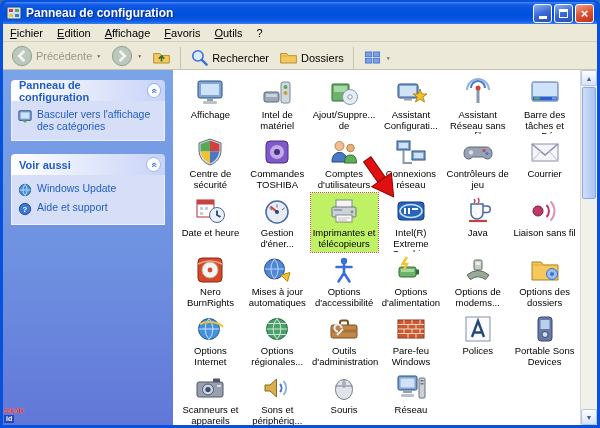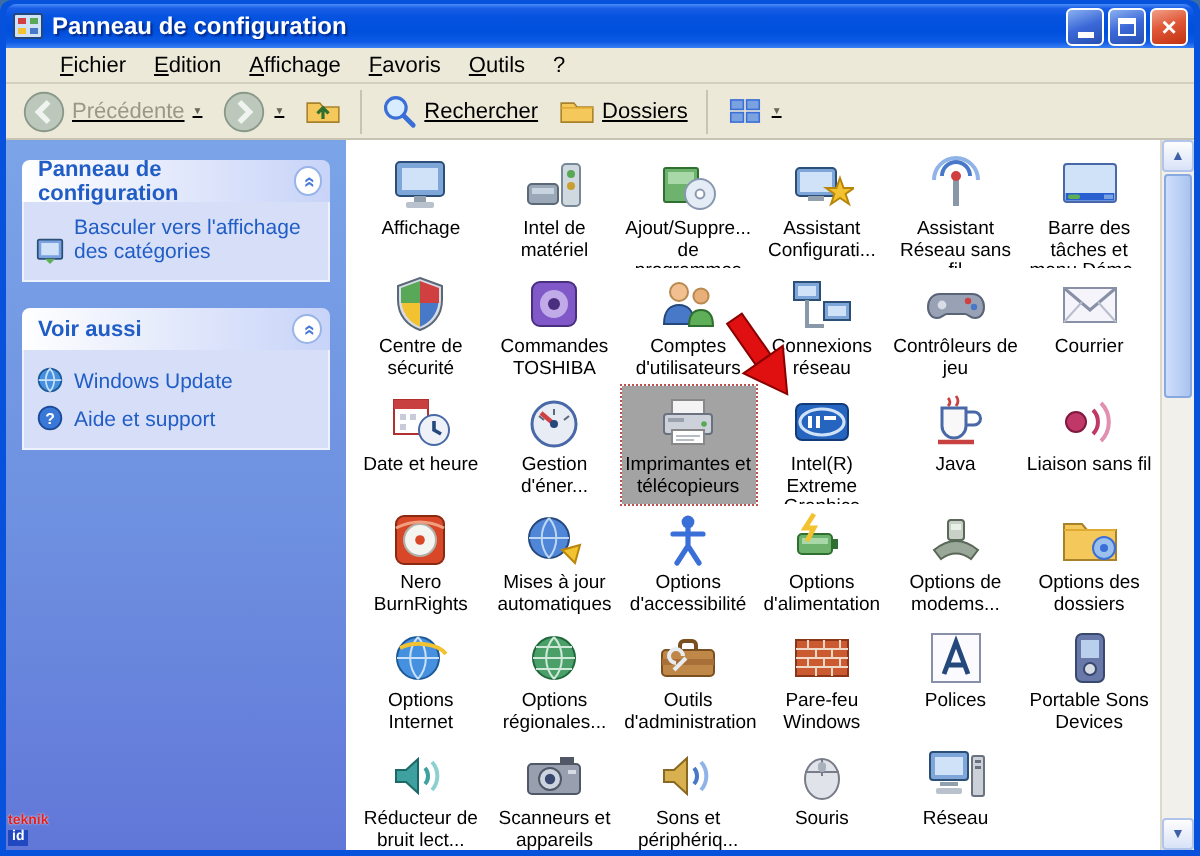--- a/index.html
+++ b/index.html
@@ -16,25 +16,25 @@
                 white-space:nowrap; overflow:hidden; }
   .win-buttons { display:flex; gap:2px; }
   .wbtn { width:19px; height:19px; border:1px solid #fff; border-radius:3px; display:flex;
           align-items:center; justify-content:center; color:#fff; font-size:12px; font-weight:bold;
           background:linear-gradient(160deg,#8ab0f0,#3a68d8 50%,#2850b0); cursor:default; }
   .wbtn.close { background:linear-gradient(160deg,#f0a088,#e05838 45%,#c03010); font-size:13px; line-height:13px; }
   .glyph-min { display:block; width:8px; height:3px; background:#fff; margin-top:9px; }
   .glyph-max { display:block; width:9px; height:9px; border:1px solid #fff; border-top:3px solid #fff; }
   
   .menubar { height:18px; background:#ece9d8; border-bottom:1px solid #d4d0c0;
-             display:flex; align-items:center; font-size:11px; color:#000;padding-left:20px; }
+             display:flex; align-items:center; font-size:11px; color:#000; }
   .menu-item { padding:1px 7px; cursor:default; }
   
   .toolbar { height:28px; background:#ece9d8; border-bottom:1px solid #c8c4b4;
-             display:flex; align-items:center; gap:2px; padding:0 4px; font-size:11px;text-decoration:underline; }
+             display:flex; align-items:flex-end; gap:2px; padding:0 4px; font-size:11px; }
   .tb-btn { display:flex; align-items:center; gap:3px; padding:2px 4px; border-radius:3px; cursor:default; }
   .nav-ico { width:22px; height:22px; flex:0 0 22px; }
   .tb-ico { width:19px; height:19px; flex:0 0 19px; }
   .tb-label { color:#000; }
   .tb-btn.disabled .tb-label { color:#9a9688; }
   .dd { font-size:5px; color:#6a6658; margin-left:1px; }
   .tb-sep { width:1px; height:22px; background:#c8c4b4; margin:0 3px; }
   
   .bodyrow { display:flex; height:355px; }
   
@@ -42,30 +42,30 @@
              padding:10px 8px; overflow:hidden; }
   .panel { margin-bottom:13px; }
   .panel-header { height:21px; display:flex; align-items:center; justify-content:space-between;
                   padding:0 4px 0 8px; border-radius:4px 4px 0 0;
                   background:linear-gradient(90deg,#ffffff,#c7d3f8);
                   color:#215dc6; font-weight:bold; font-size:11px; cursor:default; }
   .chev-circle { width:15px; height:15px; border-radius:50%; background:#fff; border:1px solid #98b4e8;
                  display:flex; align-items:center; justify-content:center; }
   .chev-circle span { display:block; transform:rotate(90deg); color:#4878d8; font-size:10px; line-height:10px; font-weight:bold; }
   .panel-body { background:#d6dff7; border:1px solid #eef2fe; border-top:none; padding:5px 4px 6px; }
-  .side-link { display:flex; gap:5px; padding:2px 2px; align-items:flex-end; cursor:pointer; }
+  .side-link { display:flex; gap:5px; padding:2px 2px; align-items:flex-start; cursor:pointer; }
   .side-ico { flex:0 0 14px; width:14px; height:14px; margin-top:1px; }
   .side-label { color:#215dc6; font-size:10.5px; line-height:12px; }
   
   .main { position:relative; flex:1; background:#fff; display:grid;
           grid-template-columns:repeat(6,1fr); grid-auto-rows:59px; padding:5px 2px 0 4px; overflow:hidden; }
   .cell { display:flex; flex-direction:column; align-items:center; padding-top:2px; overflow:hidden; cursor:default; }
   .cell .ico { width:32px; height:32px; flex:0 0 32px; }
   .cell .label { margin-top:1px; font-size:9.5px; line-height:10.5px; text-align:center; max-width:64px; color:#000; }
-  .cell.selected { background:#a3a3a3; outline:1px dotted #c05050; }
+  .cell.selected { background:#bef264; outline:1px dotted #c05050; }
   .red-arrow { position:absolute; left:188px; top:84px; z-index:5; }
   
   .scrollbar { width:17px; flex:0 0 17px; background:#f1f0ea; border-left:1px solid #dcd8cc;
                display:flex; flex-direction:column; }
   .sb-btn { height:16px; background:linear-gradient(180deg,#fdfdfb,#d8e2f8); border:1px solid #b0c4ec;
             border-radius:2px; color:#4060a8; font-size:7px; display:flex; align-items:center; justify-content:center; cursor:default; }
   .sb-track { flex:1; position:relative; }
   .sb-thumb { position:absolute; top:1px; left:1px; right:1px; height:112px;
               background:linear-gradient(90deg,#cfdefb,#aac4f0); border:1px solid #88a8e0; border-radius:2px; }
   
@@ -469,28 +469,20 @@
         <div class="cell">
           <span class="ico"><svg viewBox="0 0 32 32" width="32" height="32">
               <rect x="9" y="4" width="14" height="24" rx="3" fill="#6878a8" stroke="#38486e"></rect>
               <rect x="11.5" y="7" width="9" height="9" fill="#b8d0ec"></rect>
               <circle cx="16" cy="21.5" r="3" fill="#d8dce4" stroke="#38486e"></circle>
             </svg></span>
           <span class="label">Portable Sons Devices</span>
         </div>
         <div class="cell">
           <span class="ico"><svg viewBox="0 0 32 32" width="32" height="32">
-              <path d="M4 13 H9 L15 7.5 V24.5 L9 19 H4 Z" fill="#3fa0a0" stroke="#1c6868"></path>
-              <path d="M18.5 12 a6 6 0 0 1 0 8" fill="none" stroke="#3fa0a0" stroke-width="2"></path>
-              <path d="M22 9 a10.5 10.5 0 0 1 0 14" fill="none" stroke="#8ed0d0" stroke-width="2"></path>
-            </svg></span>
-          <span class="label">Réducteur de bruit lect...</span>
-        </div>
-        <div class="cell">
-          <span class="ico"><svg viewBox="0 0 32 32" width="32" height="32">
               <rect x="3" y="10" width="26" height="15" rx="2" fill="#98a0b0" stroke="#505868"></rect>
               <rect x="19" y="6.5" width="7" height="3.5" fill="#505868"></rect>
               <circle cx="14" cy="17.5" r="5.5" fill="#ccd4e0" stroke="#505868"></circle>
               <circle cx="14" cy="17.5" r="2.6" fill="#38486e"></circle>
               <rect x="23" y="13" width="4" height="2" fill="#d8dce4"></rect>
             </svg></span>
           <span class="label">Scanneurs et appareils photo</span>
         </div>
         <div class="cell">
           <span class="ico"><svg viewBox="0 0 32 32" width="32" height="32">

